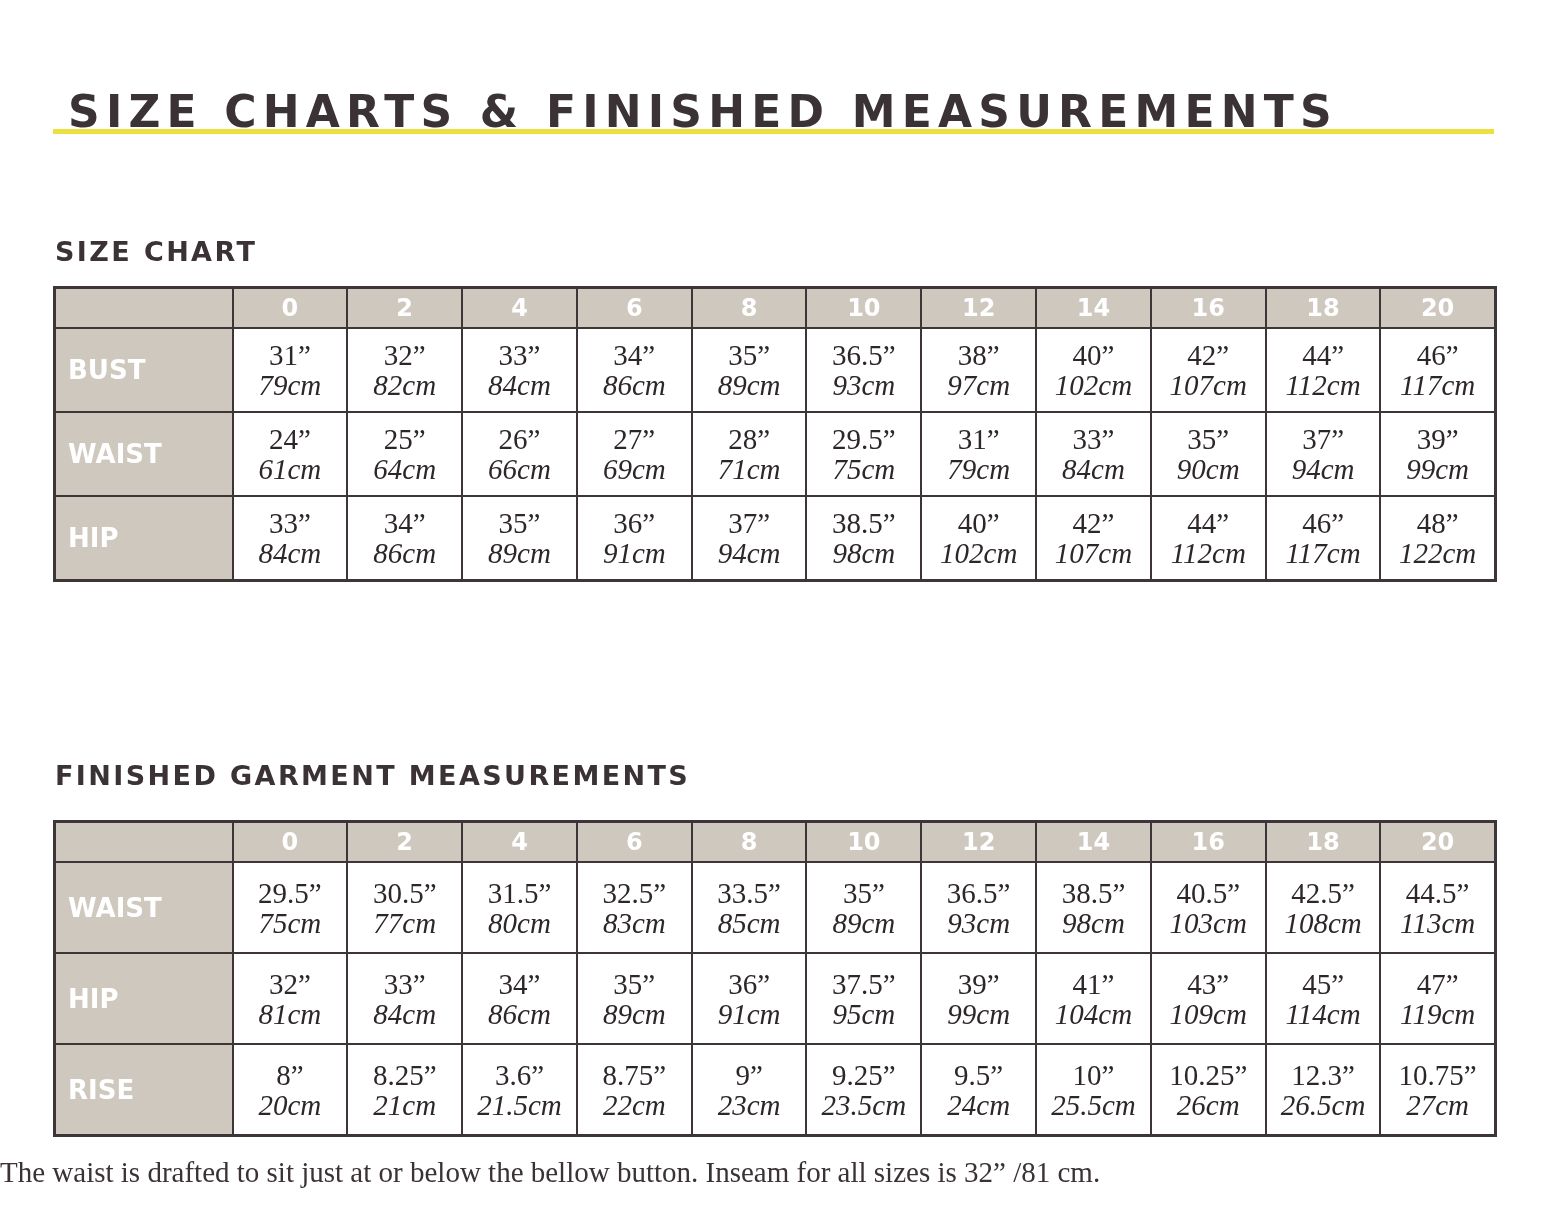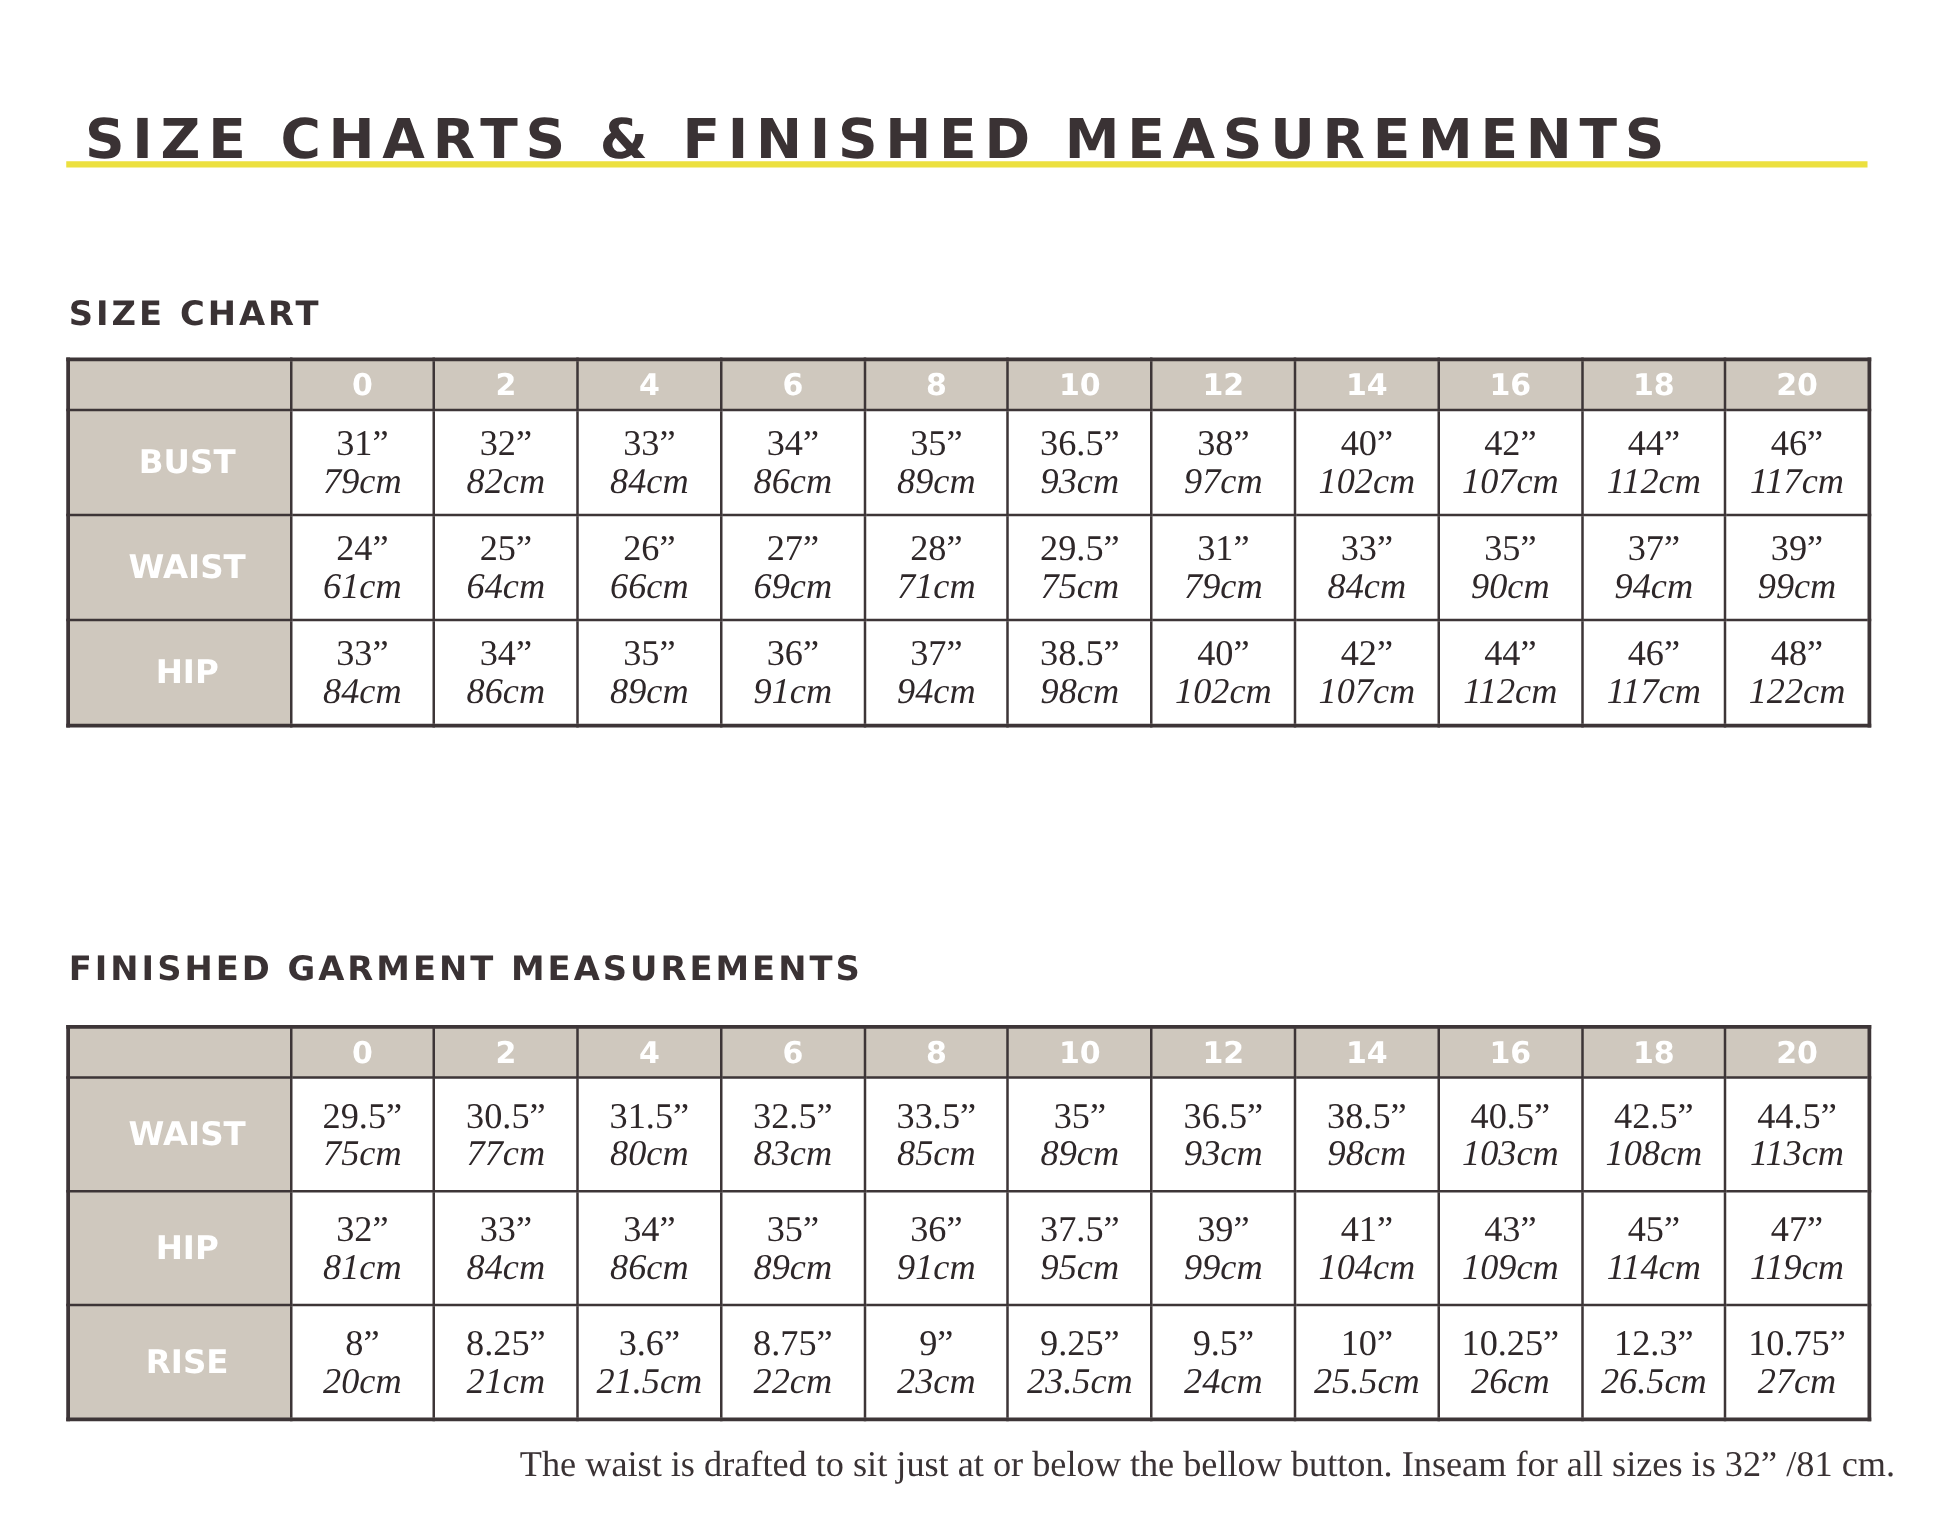--- a/index.html
+++ b/index.html
@@ -32,37 +32,37 @@
     }
     table.grid thead th {
       background: #cfc8be;
       color: #ffffff;
       font-family: "DejaVu Sans", sans-serif; font-weight: bold;
       font-size: 24px; text-align: center; height: 38px;
     }
     table.grid tbody th {
       background: #cfc8be; color: #ffffff;
       font-family: "DejaVu Sans", sans-serif; font-weight: bold;
-      font-size: 26px; text-align: center; padding-left: 12px;
+      font-size: 26px; text-align: left; padding-left: 12px;
     }
     table.grid tbody td {
       background: #ffffff; text-align: center;
       font-family: "Liberation Serif", "DejaVu Serif", serif;
       color: #2e2729; line-height: 30px;
     }
     .inch { display: block; font-size: 29px; }
     .cm { display: block; font-size: 29px; font-style: italic; }
     col.label-col { width: 178px; }
     col.size-col { width: 114.8px; }
     #chart1 { top: 286px; width: 1443px; }
     #chart1 tbody td, #chart1 tbody th { height: 82px; }
     #chart2 { top: 820px; width: 1443px; }
     #chart2 tbody td, #chart2 tbody th { height: 89px; }
     .footnote {
-      position: absolute; left: 0; width: 1516px; top: 1156px; text-align: right;
+      position: absolute; left: 0; width: 1516px; top: 1156px; text-align: left;
       font-family: "Liberation Serif", "DejaVu Serif", serif; font-size: 29px; color: #3a3234;
       margin: 0; white-space: nowrap;
     }
   </style>
 </head>
 <body>
 
 <h1 class="main-title">SIZE CHARTS &amp; FINISHED MEASUREMENTS</h1>
 <div class="title-rule"></div>
 

